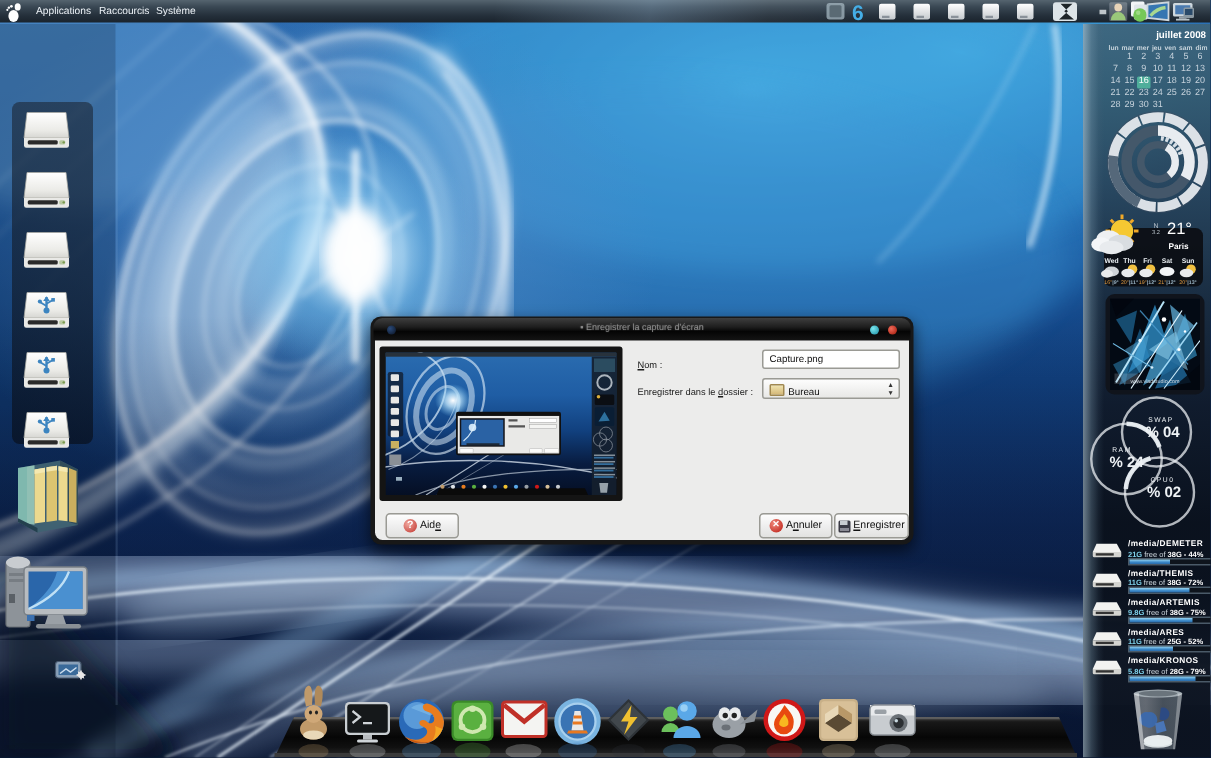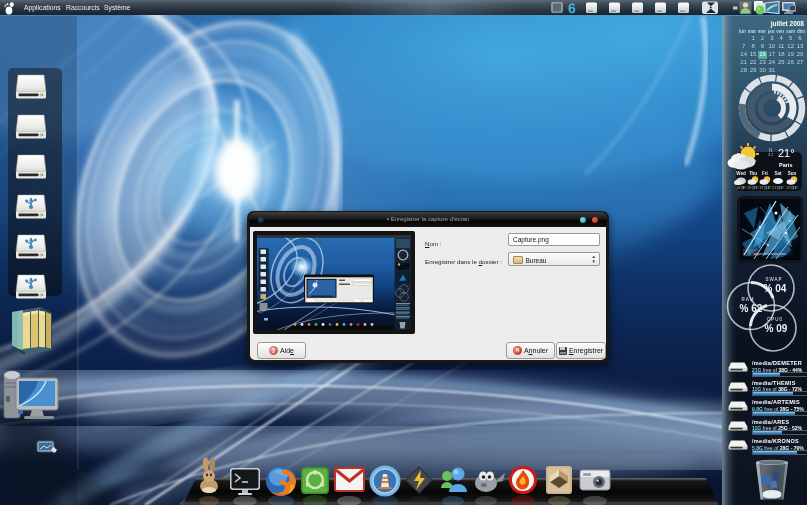--- a/index.html
+++ b/index.html
@@ -481,23 +481,23 @@
    <circle cx="49" cy="32" r="23" stroke-width="1.6" opacity="0.75"></circle>
    <circle cx="29" cy="50" r="23.5" stroke-width="1.6" opacity="0.75"></circle>
    <path d="M29,26.5 A23.5,23.5 0 0 1 51,42" stroke-width="3" opacity="0.95"></path>
    <circle cx="51" cy="72" r="23" stroke-width="1.6" opacity="0.75"></circle>
    <path d="M28.5,70 A23,23 0 0 1 45,49.5" stroke-width="3" opacity="0.95"></path>
   </g>
  </svg>
  <div class="abs" style="left:774px;top:277px;transform:translate(-50%,0) translate(-722px,-16px);font-size:4.5px;letter-spacing:1px;color:#eef2f5;">SWAP</div>
  <div class="abs" style="left:775px;top:283px;transform:translate(-50%,0) translate(-722px,-16px);font-size:10px;font-weight:bold;color:#eef2f5;white-space:nowrap;">% 04</div>
  <div class="abs" style="left:748px;top:297px;transform:translate(-50%,0) translate(-722px,-16px);font-size:4.5px;letter-spacing:1px;color:#eef2f5;">RAM</div>
- <div class="abs" style="left:751px;top:303px;transform:translate(-50%,0) translate(-722px,-16px);font-size:10px;font-weight:bold;color:#eef2f5;white-space:nowrap;">% 62</div>
+ <div class="abs" style="left:751px;top:303px;transform:translate(-50%,0) translate(-722px,-16px);font-size:10px;font-weight:bold;color:#eef2f5;white-space:nowrap;">% 24</div>
  <div class="abs" style="left:775px;top:317px;transform:translate(-50%,0) translate(-722px,-16px);font-size:4.5px;letter-spacing:1px;color:#eef2f5;">CPU0</div>
- <div class="abs" style="left:776px;top:323px;transform:translate(-50%,0) translate(-722px,-16px);font-size:10px;font-weight:bold;color:#eef2f5;white-space:nowrap;">% 09</div>
+ <div class="abs" style="left:776px;top:323px;transform:translate(-50%,0) translate(-722px,-16px);font-size:10px;font-weight:bold;color:#eef2f5;white-space:nowrap;">% 02</div>
 
  <div id="disks">
         <div class="abs" style="left:5px;top:344px;width:80px;height:18px;">
           <svg class="abs" style="left:1px;top:2px;" width="20" height="11" viewBox="0 0 20 11">
             <path d="M3,0.5 L16.5,0.5 L19.5,6 L0.5,6 Z" fill="#f2f2f0"></path>
             <path d="M0.5,6 L19.5,6 L19.5,8.5 Q19.5,9.5 18.5,9.5 L1.5,9.5 Q0.5,9.5 0.5,8.5 Z" fill="#d4d4d0"></path>
             <rect x="2.5" y="6.8" width="12" height="1.6" fill="#333"></rect>
           </svg>
           <div class="abs" style="left:25px;top:0;font-size:5.5px;font-weight:bold;color:#fff;letter-spacing:0.3px;">/media/DEMETER</div>
           <div class="abs" style="left:25px;top:6.5px;font-size:5px;color:#cdd6dd;"><b style="color:#7ecfe8;">21G</b> free of <b style="color:#fff;">38G - 44%</b></div>

